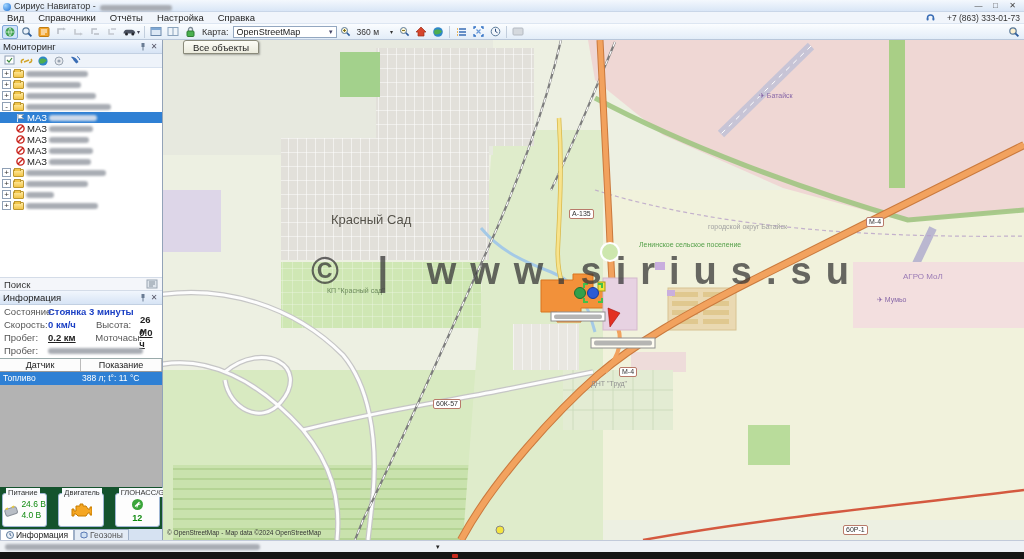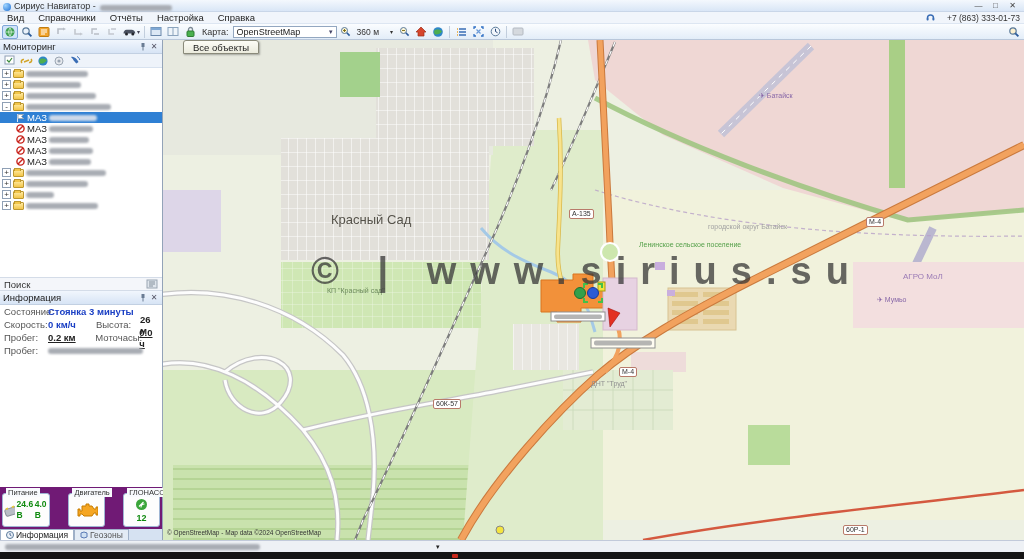--- a/index.html
+++ b/index.html
@@ -48,24 +48,24 @@
 .ilab2{color:#555;width:44px;flex:0 0 auto;margin-left:14px}
 .ival{font-weight:bold}
 .blue{color:#1a3fc4}
 .und{text-decoration:underline}
 .sensor{position:absolute;left:0;top:318px;width:162px;height:129px;border-top:1px solid #9aa;background:#b3b3b3}
 .shdr{display:flex;height:13px;background:#fcfcfc;border-bottom:1px solid #999;font-size:9px}
 .shdr div{flex:1;text-align:center;border-right:1px solid #bbb;line-height:13px}
 .srow{display:flex;height:13px;background:#2f80d4;color:#fff;font-size:8.5px}
 .srow div:first-child{width:82px;padding-left:3px;line-height:13px}
 .srow div:last-child{flex:1;line-height:13px}
-.gauges{position:absolute;left:0;top:447px;width:162px;height:42px;background:#701a75;display:flex;gap:18px;padding:6px 2px 2px 2px}
+.gauges{position:absolute;left:0;top:447px;width:162px;height:42px;background:#14532d;display:flex;gap:11px;padding:6px 2px 2px 2px}
 .gbox{flex:1;border:1px solid #9fb6d4;border-radius:3px;background:#fdfdfd;position:relative;display:flex;align-items:center;justify-content:center;gap:2px}
 .glabel{position:absolute;top:-6px;left:3px;background:#f8fafd;font-size:7.5px;padding:0 2px;color:#333;white-space:nowrap}
-.gvals{display:flex;flex-direction:row;font-size:8.5px;font-weight:bold;color:#0f8a0f;line-height:11px}
+.gvals{display:flex;flex-direction:column;font-size:8.5px;font-weight:normal;color:#0f8a0f;line-height:11px}
 .gnum{font-size:9px;font-weight:bold;color:#0f8a0f;text-align:center}
 .tabbar{position:absolute;left:0;top:489px;width:162px;height:11px;background:#d6e2f2;display:flex;align-items:flex-end}
 .tab{height:11px;display:flex;align-items:center;gap:2px;padding:0 5px;font-size:8.5px;border:1px solid #9fb0c8;border-bottom:none;background:#e3ebf5;color:#555}
 .tab.active{background:#fff;color:#222}
 
 
 .map{position:relative;flex:1;overflow:hidden;background:#edf0e2}
 .map svg.base{position:absolute;left:0;top:0}
 .allobjects{position:absolute;top:0;left:20px;height:14px;background:linear-gradient(#fcfcf6,#ebebdd);border:1px solid #8a8a7a;border-radius:3px 3px 0 0;font-size:9.5px;padding:0 9px;display:flex;align-items:center;box-shadow:1px 1px 2px rgba(0,0,0,.3);color:#222;z-index:6}
 .watermark{position:absolute;left:148px;top:210px;font-size:38px;font-weight:bold;color:rgba(55,55,55,.75);letter-spacing:14px;white-space:nowrap;z-index:5}
@@ -414,20 +414,32 @@
         <div class="irow">
           <span class="ilab">Пробег:</span>
           <span class="ival und" style="width:38px">0.2 км</span>
           <span class="ilab2">Моточасы:</span>
           <span class="ival und">0.0 ч</span>
         </div>
         <div class="irow">
           <span class="ilab">Пробег:</span>
           <span class="blurbar" style="width:95px"></span>
         </div>
+      </div>
+      <div class="sensor">
+        <div class="shdr">
+            <div>Датчик</div>
+            <div>Показание</div>
+          </div>
+        <div>
+            <div class="srow">
+              <div>Топливо</div>
+              <div>388 л; t°: 11 °C</div>
+            </div>
+          </div>
       </div>
       <div class="gauges">
         <div class="gbox">
           <span class="glabel">Питание</span>
           <svg width="16" height="13">
               <g transform="rotate(-18 8 7)">
                 <rect x="2" y="4" width="12" height="7" rx="2" fill="#b9bec6" stroke="#8a9099"></rect>
                 <rect x="3.5" y="2.8" width="2.5" height="1.6" fill="#e8c93a"></rect>
                 <rect x="10" y="2.8" width="2.5" height="1.6" fill="#e8c93a"></rect>
               </g>

